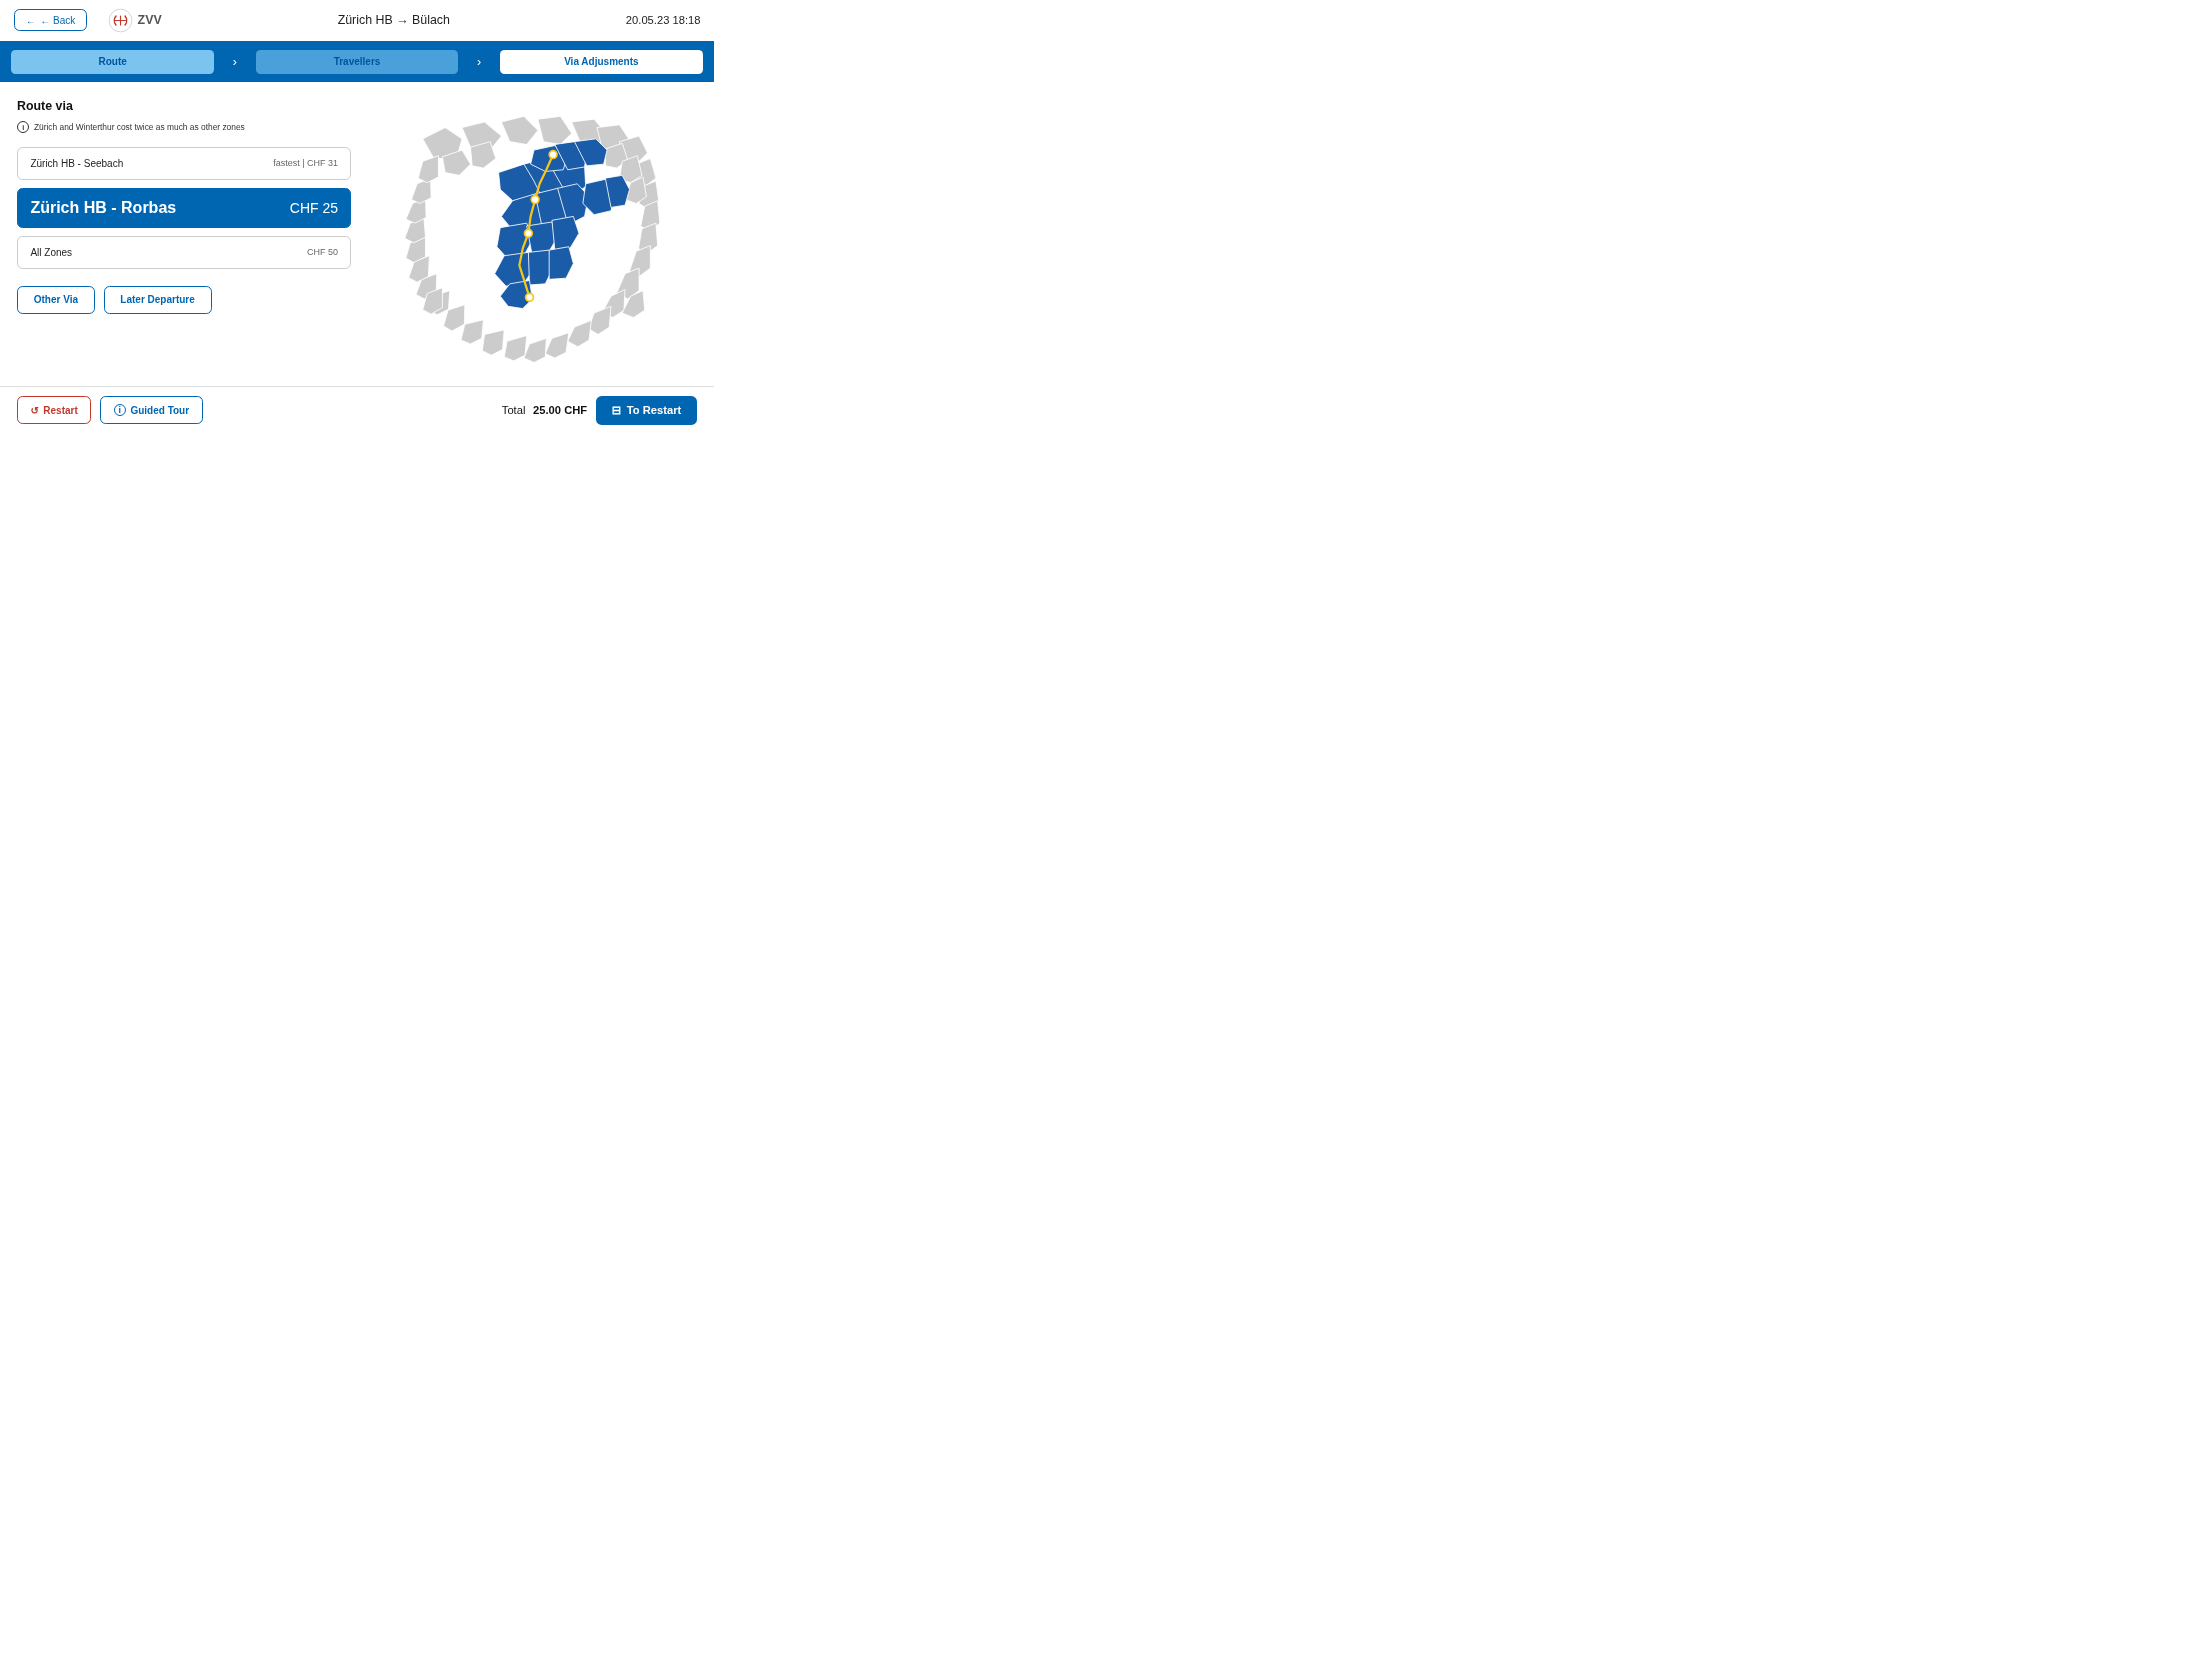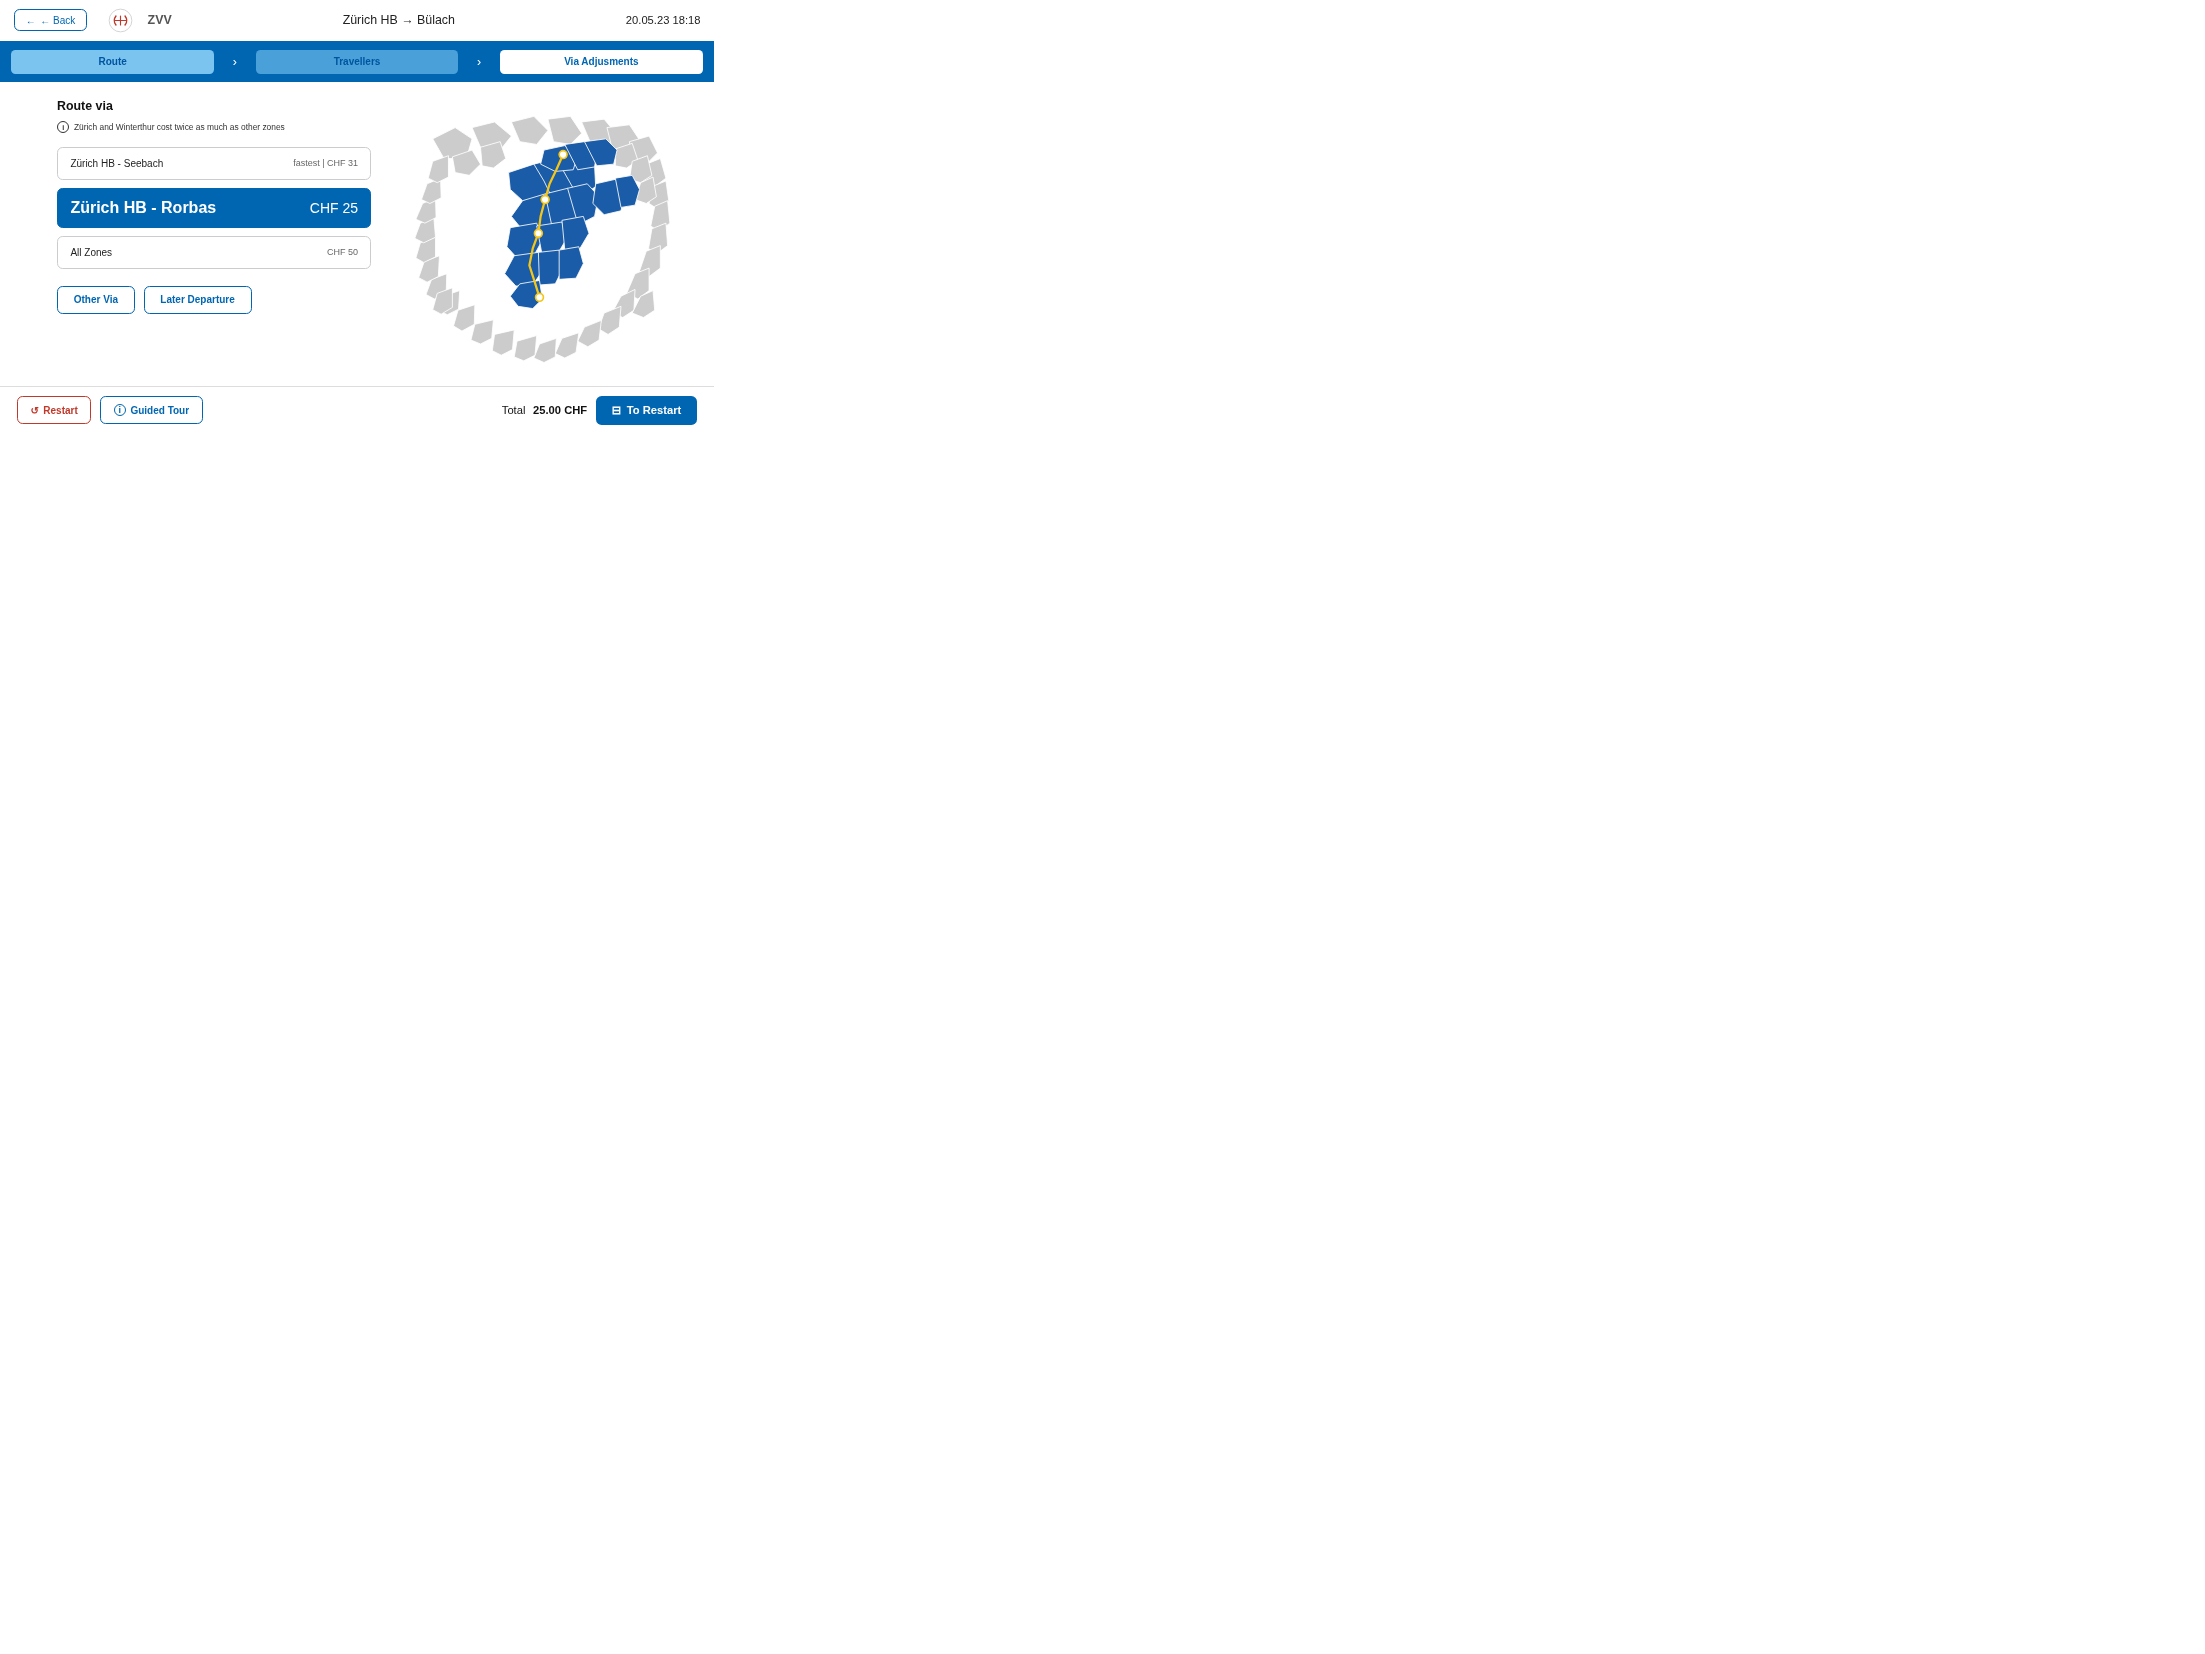--- a/index.html
+++ b/index.html
@@ -29,21 +29,21 @@
       padding: 4.5px 11.2px;
       color: #0066b2;
       font-size: 10px;
       font-weight: 500;
       cursor: pointer;
       background: #fff;
     }
     .logo-area {
       display: flex;
       align-items: center;
-      gap: 15px;
+      gap: 5px;
       margin-left: 11.2px;
     }
     .logo-circle {
       width: 25px;
       height: 25px;
     }
     .logo-text {
       font-size: 12.4px;
       font-weight: 700;
       color: #555;
@@ -95,21 +95,20 @@
       font-size: 12.4px;
       padding: 0 6.7px;
       font-weight: 300;
     }
 
     
     .main {
       display: flex;
       padding: 17px 17px 5.6px 17px;
       gap: 11.2px;
-      margin-left: 40px;
     }
     .left-panel {
       flex: 1;
       max-width: 360px;
     }
     .right-panel {
       flex: 1;
       display: flex;
       justify-content: center;
       align-items: flex-start;

